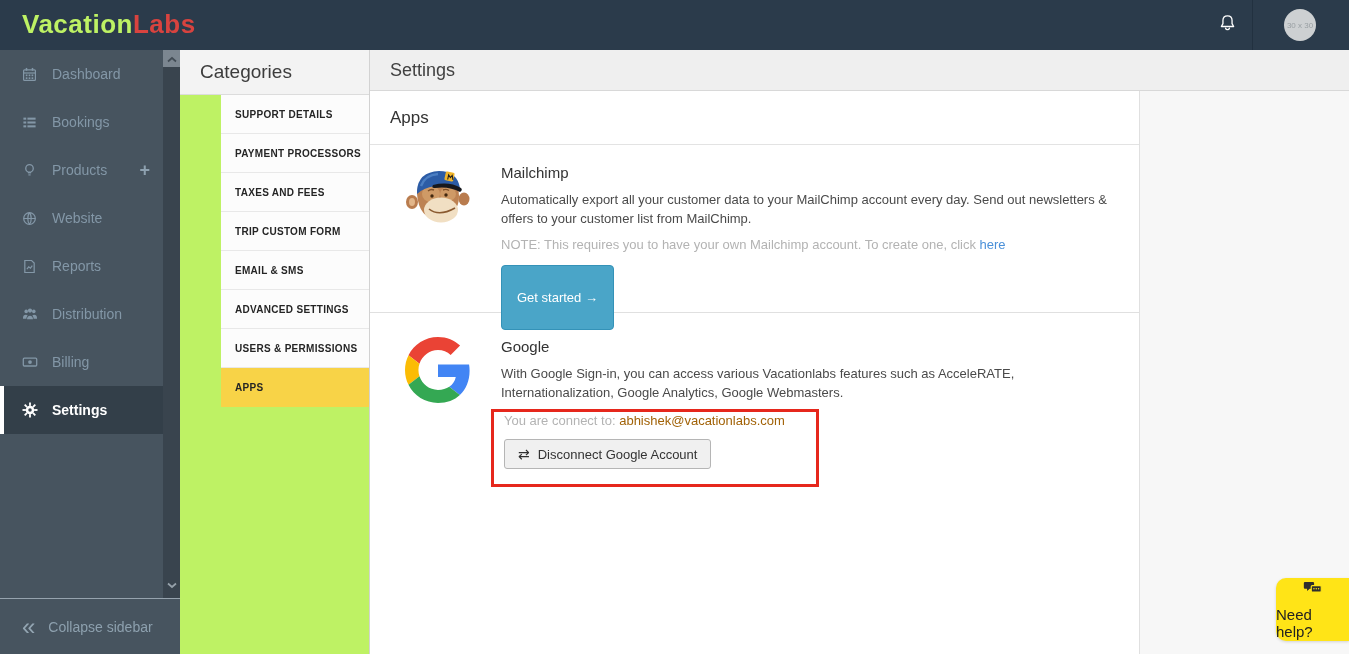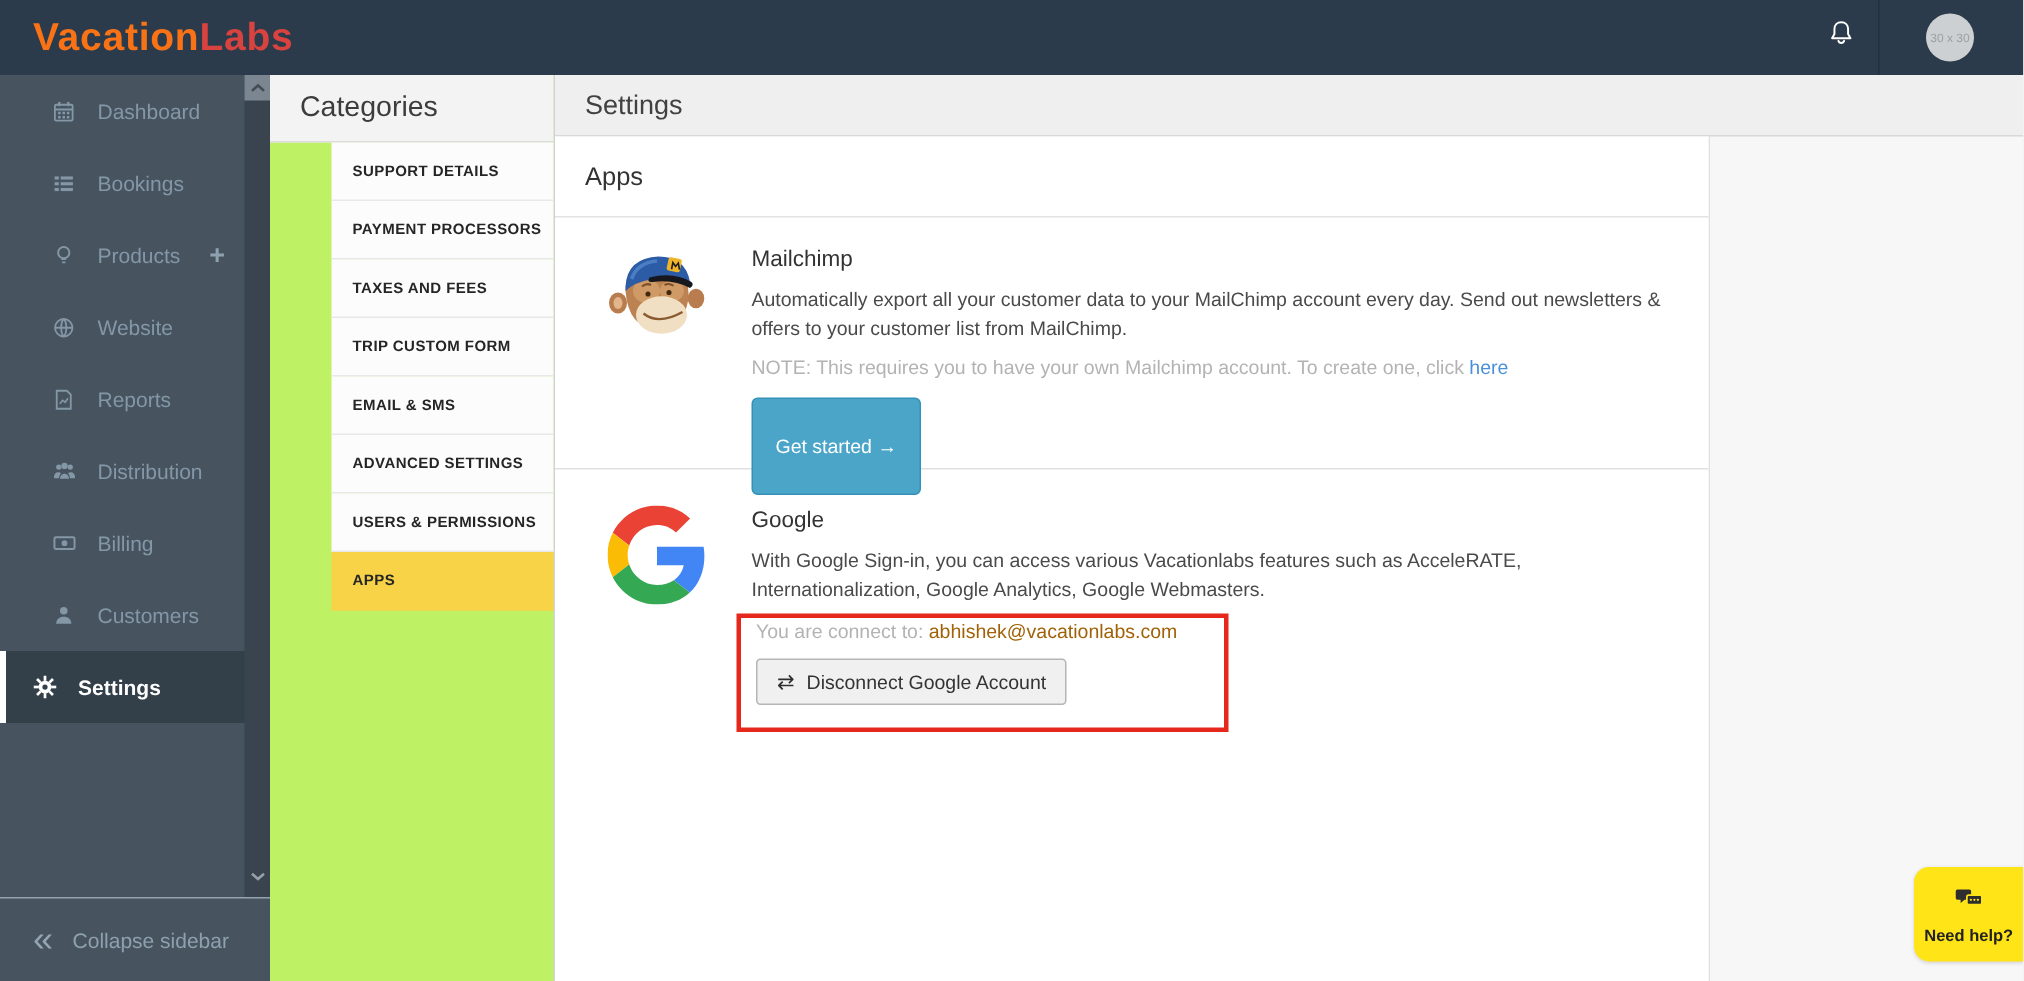--- a/index.html
+++ b/index.html
@@ -3,30 +3,30 @@
 <meta charset="utf-8">
 <style>
   * { margin:0; padding:0; box-sizing:border-box; }
   html,body { background:#e9e9e9; }
   body { font-family:"Liberation Sans","DejaVu Sans",sans-serif; }
   .screen { position:relative; width:1349px; height:654px; background:#ffffff; overflow:hidden; }
 
   
   .topbar { position:absolute; left:0; top:0; width:1349px; height:50px; background:#2b3b4b; z-index:30; }
   .logo { position:absolute; left:22px; top:9px; font-size:26px; font-weight:bold; letter-spacing:.5px; cursor:pointer; }
-  .logo .part-a { color:#f97316; }
+  .logo .part-a { color:#bef264; }
   .logo .part-b { color:#d8433f; }
   .topbar-bell { position:absolute; right:99px; top:0; width:46px; height:50px; display:flex; align-items:center; justify-content:center; cursor:pointer; }
   .topbar-divider { position:absolute; right:96px; top:0; width:1px; height:50px; background:#223140; }
   .topbar-avatar { position:absolute; right:33px; top:9px; width:32px; height:32px; border-radius:50%; background:#cdd0d2; display:flex; align-items:center; justify-content:center; cursor:pointer; }
   .topbar-avatar span { font-size:8px; color:#9aa0a4; }
 
   
   .sidebar { position:absolute; left:0; top:50px; width:180px; height:548px; background:#47545f; z-index:20; }
-  .nav-item { position:relative; height:48px; display:flex; align-items:center; padding-left:34px; color:#8397a7; font-size:14px; cursor:pointer; }
+  .nav-item { position:relative; height:48px; display:flex; align-items:center; padding-left:21px; color:#8397a7; font-size:14px; cursor:pointer; }
   .nav-item .nav-icon { width:17px; height:17px; margin-right:14px; display:flex; align-items:center; justify-content:center; color:#8397a7; }
   .nav-item.active { background:#333f49; color:#ffffff; font-weight:bold; padding-left:17px; border-left:4px solid #ffffff; }
   .nav-item.active .nav-icon { color:#ffffff; }
   .nav-plus { position:absolute; right:30px; top:14px; font-size:18px; font-weight:bold; color:#8ea1b0; cursor:pointer; }
   .side-scrollbar { position:absolute; right:0; top:0; width:17px; height:548px; background:#39444e; }
   .scroll-btn { position:absolute; left:0; width:17px; height:17px; display:flex; align-items:center; justify-content:center; cursor:pointer; }
   .scroll-btn.up { top:0; background:#7b8690; }
   .scroll-btn.down { bottom:6px; background:transparent; }
 
   .collapsebar { position:absolute; left:0; top:598px; width:180px; height:56px; background:#47545f; border-top:1px solid #96a3ae; display:flex; align-items:center; padding-left:22px; color:#8da0ae; font-size:14px; cursor:pointer; z-index:20; }
@@ -58,21 +58,21 @@
 
   .annotation-box { width:328px; border:3px solid #e6271c; margin-top:7px; margin-left:-10px; padding:1px 0 15px 10px; }
   .connected-line { font-size:13px; margin-top:0; white-space:nowrap; }
   .connected-label { color:#b3b3b3; }
   .connected-email { color:#a16207; }
   .disconnect-btn { display:inline-flex; align-items:center; margin-top:11px; background:#f0f0f0; border:1px solid #b5b5b5; border-radius:3px; color:#333333; font-size:13px; padding:6px 13px; cursor:pointer; font-family:inherit; }
   .disconnect-btn .swap { margin-right:8px; font-size:14px; color:#2f2f2f; }
 
   
   .need-help { position:absolute; right:0; top:578px; width:73px; height:63px; background:#ffe417; border-radius:10px 0 0 10px; display:flex; flex-direction:column; align-items:center; justify-content:center; cursor:pointer; z-index:40; box-shadow:0 1px 3px rgba(0,0,0,.15); }
-  .need-help .nh-label { font-size:11px; font-weight:bold; color:#222222; margin-top:3px; }
+  .need-help .nh-label { font-size:15px; font-weight:normal; color:#222222; margin-top:3px; }
 </style>
 </head>
 <body>
 
 <div class="screen">
 
   <header class="topbar">
     <div class="logo">
       <span class="part-a">Vacation</span><span class="part-b">Labs</span>
     </div>
@@ -168,29 +168,20 @@
       <span>Distribution</span>
     </div>
     <div class="nav-item">
       <span class="nav-icon">
           <svg viewBox="0 0 16 16" width="16" height="16">
             <rect x="1.3" y="4.2" width="13.4" height="7.8" rx="1" fill="none" stroke="currentColor" stroke-width="1.3"></rect>
             <circle cx="8" cy="8.1" r="1.9" fill="currentColor"></circle>
           </svg>
         </span>
       <span>Billing</span>
-    </div>
-    <div class="nav-item">
-      <span class="nav-icon">
-          <svg viewBox="0 0 16 16" width="15" height="15" fill="currentColor">
-            <circle cx="8" cy="4.4" r="2.7"></circle>
-            <path d="M2.6 13.6c0-3 2.4-4.9 5.4-4.9s5.4 1.9 5.4 4.9z"></path>
-          </svg>
-        </span>
-      <span>Customers</span>
     </div>
     <div class="nav-item active">
       <span class="nav-icon">
           <svg viewBox="0 0 16 16" width="16" height="16">
             <g fill="currentColor">
               <rect x="7.1" y="0.5" width="1.8" height="3.4"></rect>
               <rect x="7.1" y="0.5" width="1.8" height="3.4" transform="rotate(45 8 8)"></rect>
               <rect x="7.1" y="0.5" width="1.8" height="3.4" transform="rotate(90 8 8)"></rect>
               <rect x="7.1" y="0.5" width="1.8" height="3.4" transform="rotate(135 8 8)"></rect>
               <rect x="7.1" y="0.5" width="1.8" height="3.4" transform="rotate(180 8 8)"></rect>

